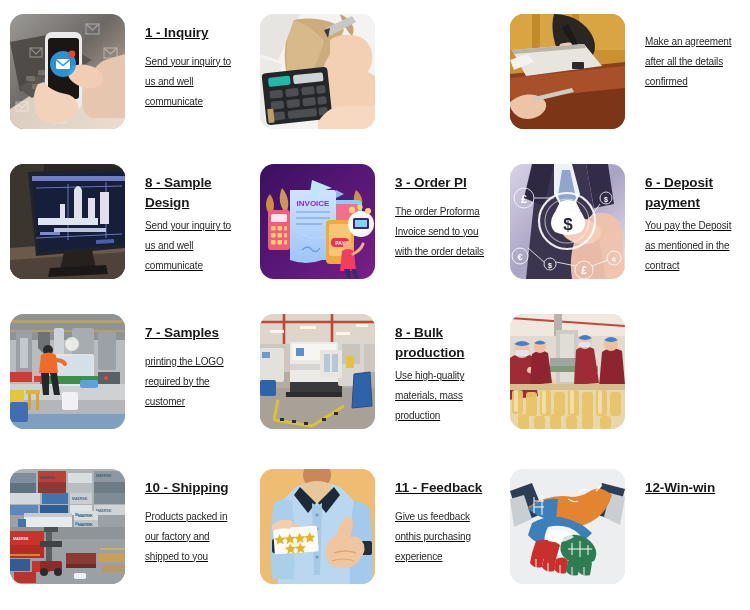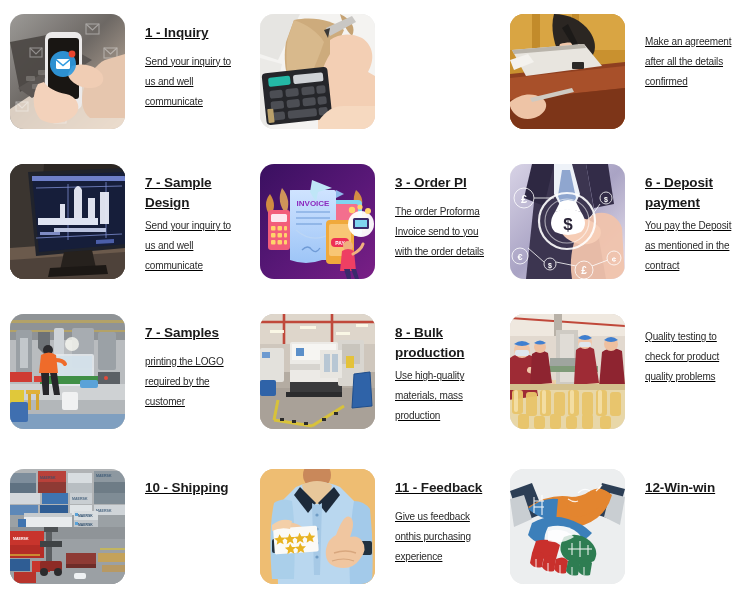--- a/index.html
+++ b/index.html
@@ -204,21 +204,21 @@
         </g>
         <rect x="28" y="54" width="60" height="7" fill="#dfe4f2"></rect>
         <rect x="44" y="64" width="52" height="4" fill="#b9c2de"></rect>
         <rect x="30" y="68" width="20" height="3" fill="#7f8cc4"></rect>
         <path d="M54 88 L82 86 L86 104 L50 106 Z" fill="#26211d"></path>
         <path d="M40 104 L96 101 L98 110 L38 113 Z" fill="#1c1815"></path>
         <path d="M86 76 L104 75 L104 79 L86 80 Z" fill="#4b5ea8"></path>
       </svg>
     </div>
     <div class="txt">
-      <div class="title">7 - Sample Design</div>
+      <div class="title">8 - Sample Design</div>
       <div class="desc">Send your inquiry to us and well communicate</div>
     </div>
   </div>
 
   <div class="cell">
     <div class="thumb">
       <svg viewBox="0 0 115 115">
         <defs>
           <linearGradient id="g5" x1="0" y1="0" x2="1" y2="1">
             <stop offset="0" stop-color="#3a1060"></stop>
@@ -501,21 +501,20 @@
         <g fill="#f6e3b0" opacity="0.8">
           <rect x="4" y="76" width="4" height="22" rx="2"></rect>
             <rect x="32" y="76" width="4" height="24" rx="2"></rect>
           <rect x="60" y="76" width="4" height="24" rx="2"></rect>
             <rect x="88" y="76" width="4" height="24" rx="2"></rect>
         </g>
         <rect x="0" y="70" width="115" height="6" fill="#d3c08e"></rect>
       </svg>
     </div>
     <div class="txt">
-      <div class="desc">Quality testing to check for product quality problems</div>
     </div>
   </div>
 
   <div class="cell">
     <div class="thumb">
       <svg viewBox="0 0 115 115">
         <rect width="115" height="115" fill="#b0b3b5"></rect>
         <g>
           <rect x="0" y="4" width="26" height="10" fill="#7e8e9c"></rect>
             <rect x="0" y="14" width="26" height="10" fill="#5f7282"></rect>
@@ -588,20 +587,21 @@
         <rect x="92" y="96" width="23" height="7" fill="#c9953a" opacity="0.6"></rect>
         <rect x="64" y="104" width="12" height="6" rx="2" fill="#eef1f3"></rect>
         <g stroke="#d8c23a" stroke-width="1.5" fill="none" opacity="0.85">
             <path d="M0 86 H30"></path>
             <path d="M90 80 H115"></path>
           </g>
       </svg>
     </div>
     <div class="txt">
       <div class="title">10 - Shipping</div>
+      <div class="desc">Products packed in our factory and shipped to you</div>
     </div>
   </div>
 
   <div class="cell">
     <div class="thumb">
       <svg viewBox="0 0 115 115">
         <rect width="115" height="115" fill="#ecb96a"></rect>
         <rect x="0" y="0" width="115" height="115" fill="#eebd72"></rect>
         <circle cx="57" cy="6" r="14" fill="#c9885a"></circle>
         <path d="M36 18 q22 -10 44 0 l14 14 q6 34 4 83 l-80 0 q-2 -50 4 -83 Z" fill="#b9d7ef"></path>

